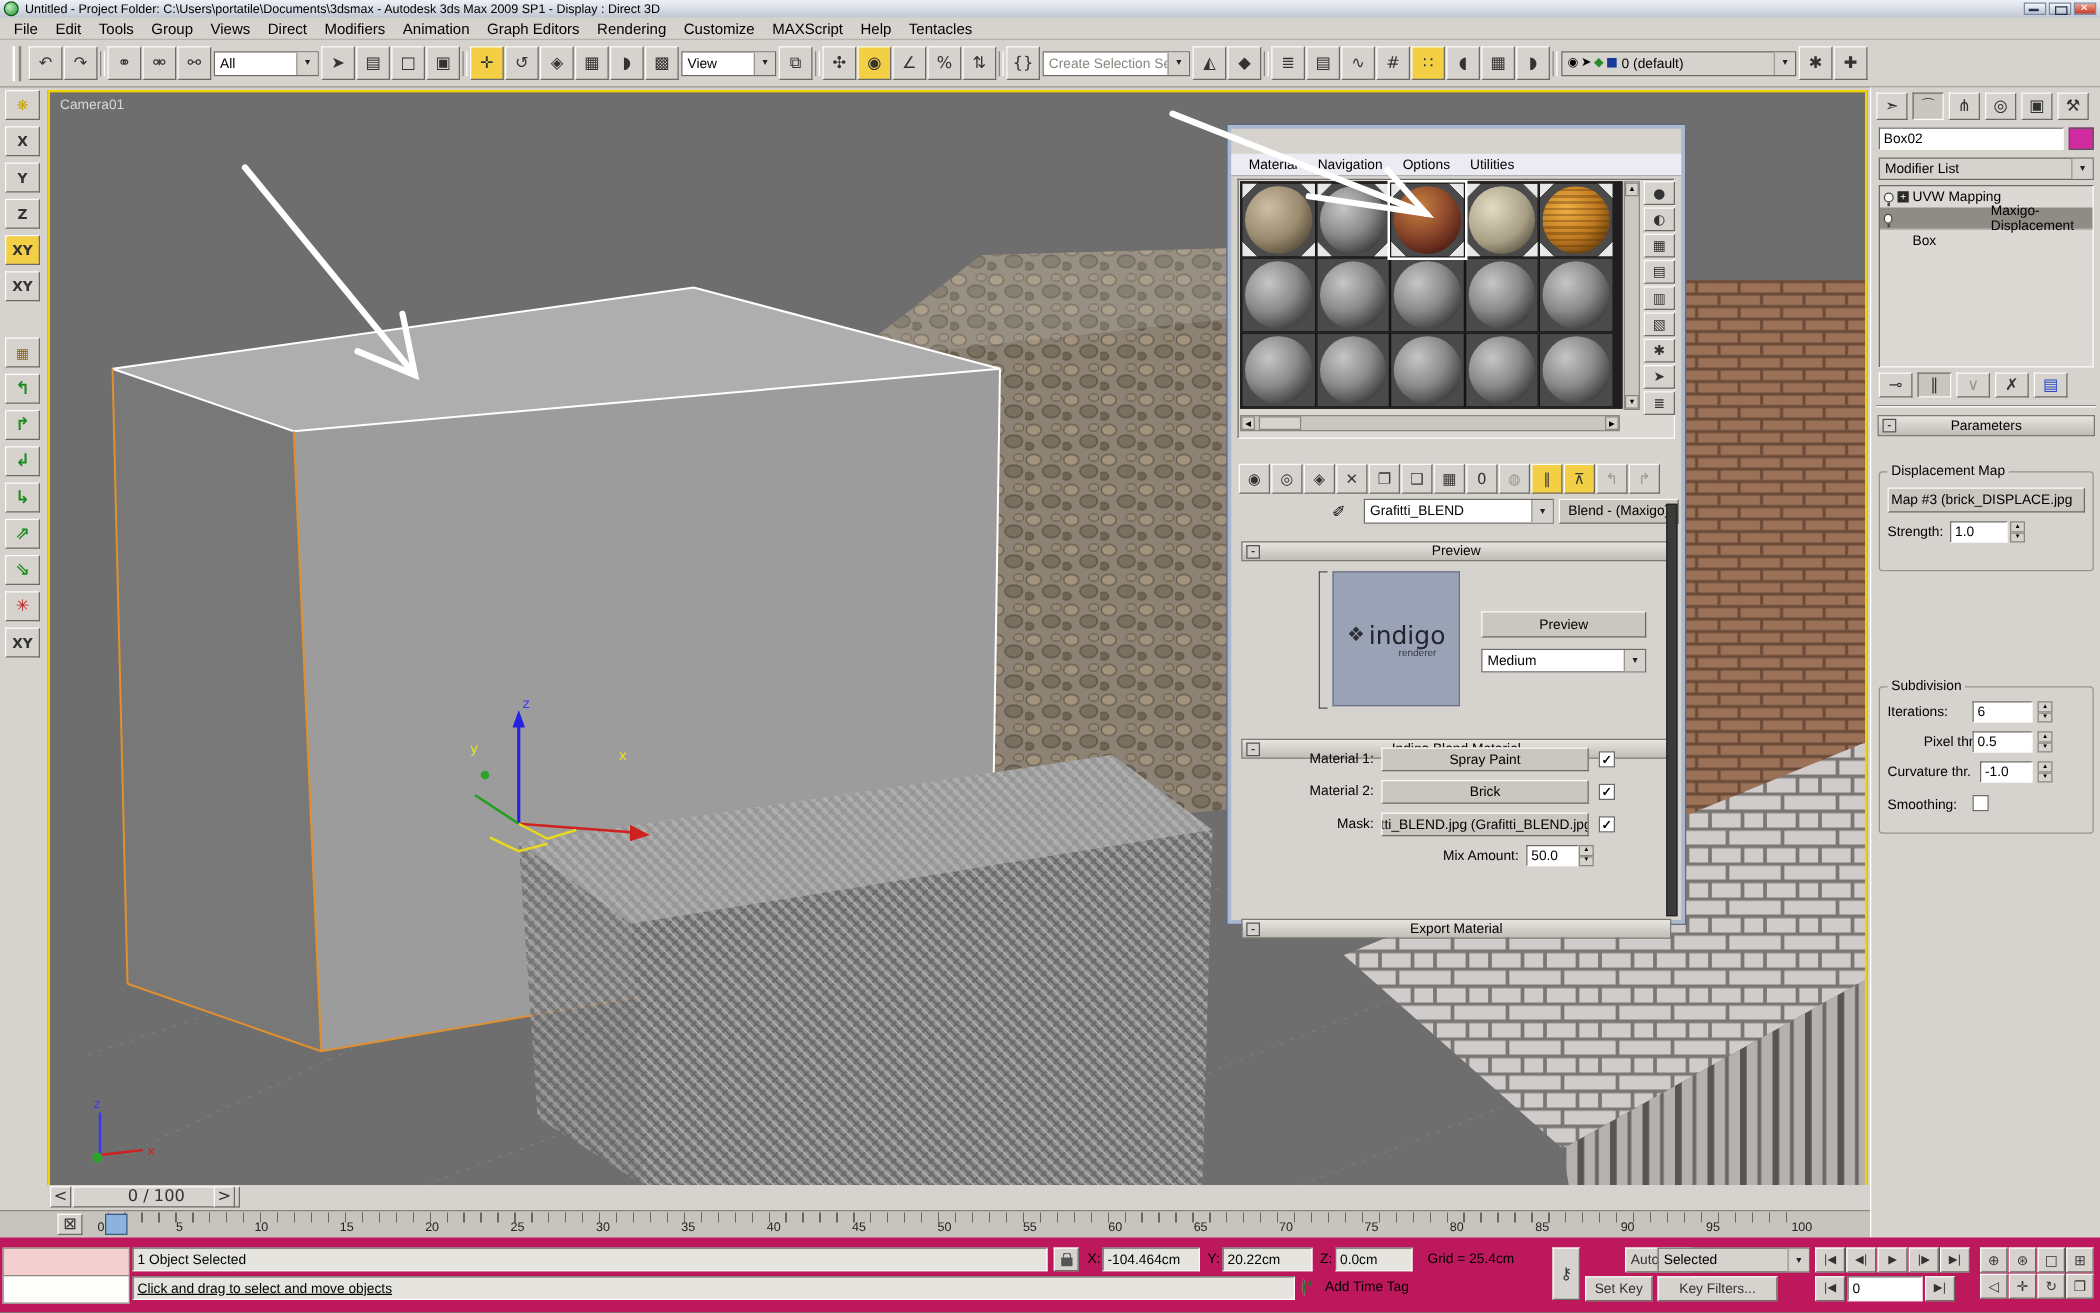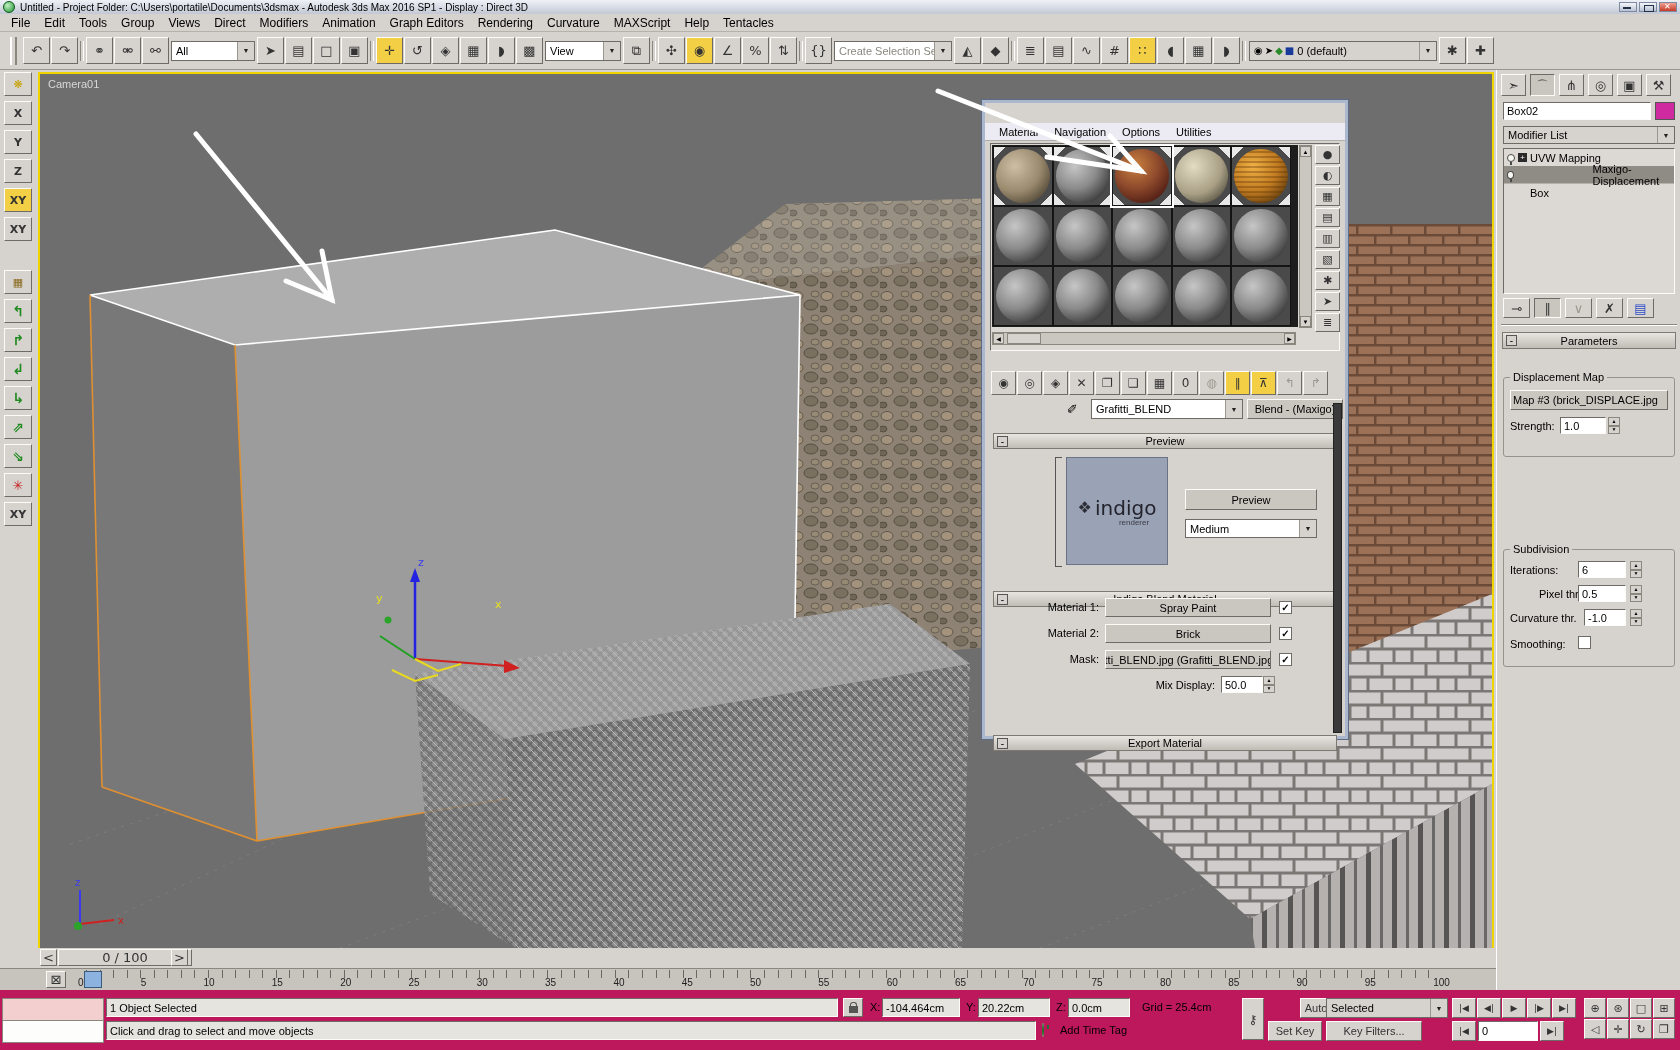--- a/index.html
+++ b/index.html
@@ -135,41 +135,41 @@
   
   #anno{position:absolute;left:0;top:0;width:1680px;height:1050px;z-index:50;pointer-events:none;}
 </style>
 </head>
 <body>
 
 <div id="app">
 
   <div id="titlebar" class="abs">
     <span class="applogo"></span>
-    <span>Untitled    - Project Folder: C:\Users\portatile\Documents\3dsmax    - Autodesk 3ds Max  2016 SP1      - Display : Direct 3D</span>
+    <span>Untitled    - Project Folder: C:\Users\portatile\Documents\3dsmax    - Autodesk 3ds Max  2009 SP1      - Display : Direct 3D</span>
     <span class="wbtns">
       <span class="wb min"></span>
       <span class="wb max"></span>
       <span class="wb close"></span>
     </span>
   </div>
 
   <div id="menubar" class="abs">
 
   <span class="mi">File</span>
       <span class="mi">Edit</span>
       <span class="mi">Tools</span>
       <span class="mi">Group</span>
       <span class="mi">Views</span>
       <span class="mi">Direct</span>
       <span class="mi">Modifiers</span>
       <span class="mi">Animation</span>
       <span class="mi">Graph Editors</span>
       <span class="mi">Rendering</span>
-      <span class="mi">Curvature</span>
+      <span class="mi">Customize</span>
       <span class="mi">MAXScript</span>
       <span class="mi">Help</span>
       <span class="mi">Tentacles</span>
     </div>
 
   <div id="toolbar" class="abs">
     <span class="tgroup">
 
     <span class="btn">
           <span>↶</span>
@@ -672,21 +672,21 @@
             <span class="mebtn" style="left:120px;top:1px;width:166px;height:19px;">Brick</span>
             <span class="chk checked abs" style="left:294px;top:4px;"></span>
           </div>
 
           <div style="position:relative;height:26px;">
             <span class="melabel" style="left:8px;top:4px;width:106px;">Mask:</span>
             <span class="mebtn" style="left:120px;top:1px;width:166px;height:19px;">fitti_BLEND.jpg (Grafitti_BLEND.jpg)</span>
             <span class="chk checked abs" style="left:294px;top:4px;"></span>
           </div>
         </div>
-      <span class="melabel abs" style="left:120px;top:576px;width:110px;">Mix Display:</span>
+      <span class="melabel abs" style="left:120px;top:576px;width:110px;">Mix Amount:</span>
       <span class="fld abs" style="left:236px;top:573px;width:42px;height:17px;background:#fff;">50.0</span>
       <span class="spin abs" style="left:278px;top:573px;height:17px;">
           <i>▲</i>
           <i>▼</i>
         </span>
 
       <div class="roll abs" style="left:8px;top:600px;width:344px;">
         <span class="minus">-</span>
           <span>Export Material</span>
       </div>
@@ -853,21 +853,21 @@
       </span>
 
     <span class="abs" style="left:870px;top:11px;">X:</span>
     <span class="fld abs" style="left:882px;top:8px;width:78px;height:19px;">-104.464cm</span>
     <span class="abs" style="left:966px;top:11px;">Y:</span>
     <span class="fld abs" style="left:978px;top:8px;width:72px;height:19px;">20.22cm</span>
     <span class="abs" style="left:1056px;top:11px;">Z:</span>
     <span class="fld abs" style="left:1068px;top:8px;width:62px;height:19px;">0.0cm</span>
     <span class="abs" style="left:1142px;top:11px;">Grid = 25.4cm</span>
 
-    <div class="fld abs" style="left:106px;top:31px;width:930px;height:19px;">Click and drag to select and move objects</div>
+    <div class="fld abs" style="left:106px;top:31px;width:930px;height:19px;text-decoration:underline;">Click and drag to select and move objects</div>
     <span class="abs" style="left:1042px;top:34px;"><span class="clock"></span></span>
     <span class="abs" style="left:1060px;top:34px;">Add Time Tag</span>
 
     <span class="btn abs" style="left:1242px;top:8px;width:22px;height:42px;">
         <span class="keyglyph">⚷</span>
       </span>
     <span class="btn abs" style="left:1268px;top:8px;width:54px;height:20px;margin-left:32px;">
         <span style="font-family:'Liberation Sans';font-size:11px;">Auto Key</span>
       </span>
     <span class="dd abs" style="left:1326px;top:8px;width:122px;height:20px;background:#d6d3ce;">

